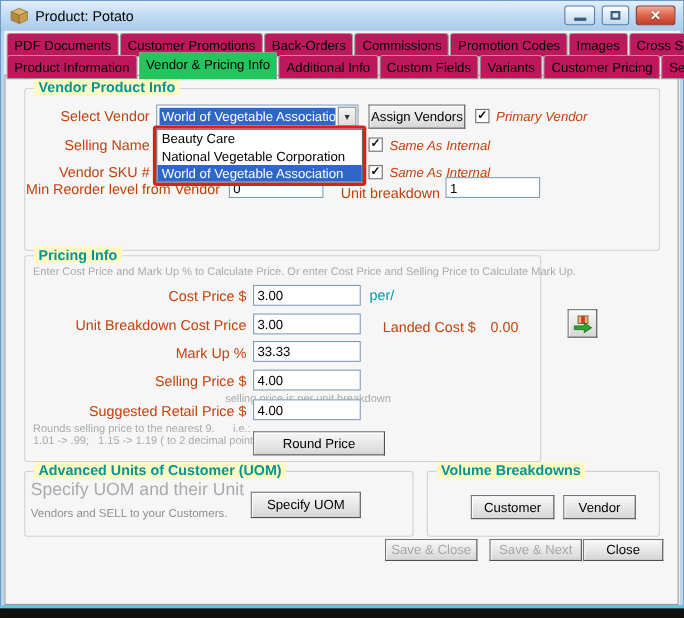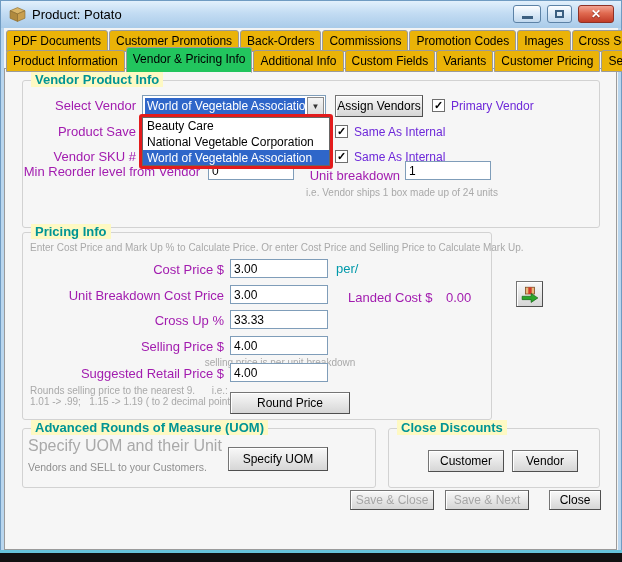--- a/index.html
+++ b/index.html
@@ -24,41 +24,41 @@
                font-size:12px;font-weight:bold;text-shadow:0 1px 1px #7c2317;}
   
   .dialog{position:absolute;left:4px;top:28px;width:614px;height:522px;background:#f3f4f4;}
   .page{position:absolute;left:0;top:40px;width:613px;height:482px;background:#f6f6f6;
         border:1px solid #9b9b9b;z-index:1;}
   
   .tabs{position:absolute;left:2px;white-space:nowrap;z-index:2;}
   .tabs.row1{top:2px;}
   .tabs.row2{top:21px;}
   .tab{display:inline-block;margin-right:1px;padding:3px 6px 3px;font-size:12px;color:#000;
-       background:#eab308;border:1px solid #9b9b9b;border-radius:3px 3px 0 0;cursor:pointer;}
+       background:#be185d;border:1px solid #9b9b9b;border-radius:3px 3px 0 0;cursor:pointer;}
   .tab.active{background:#22c55e;position:relative;top:-2px;z-index:3;
               padding-top:4px;padding-bottom:6px;border-bottom:1px solid #f6f6f6;}
   
   .group{position:absolute;border:1px solid #d2d2d2;border-radius:3px;z-index:2;}
   .group-title{position:absolute;top:-9px;left:8px;background:#fef9c3;padding:0 4px;
                color:#009494;font-weight:bold;font-size:13px;white-space:nowrap;}
-  .lbl{position:absolute;z-index:4;font-size:13px;color:#a21caf;white-space:nowrap;}
+  .lbl{position:absolute;z-index:4;font-size:13px;color:#c2410c;white-space:nowrap;}
   .lbl.r{text-align:right;}
   .hint{position:absolute;z-index:4;font-size:10px;color:#a9a9a9;white-space:pre;}
   .teal{color:#0099aa;}
   .tb{position:absolute;z-index:4;height:19px;background:#fff;border:1px solid #7f9db9;
       font-size:12px;padding:0 3px;color:#000;}
   .btn{position:absolute;z-index:4;background:linear-gradient(#f8f8f8,#e4e4e4 60%,#d6d6d6);
        border:1px solid #757575;border-right-color:#4f4f4f;border-bottom-color:#4f4f4f;
        box-shadow:inset 1px 1px 0 #fff;font-size:12px;color:#000;text-align:center;cursor:pointer;
        display:flex;align-items:center;justify-content:center;}
   .btn.disabled{color:#a6a6a6;cursor:default;}
   .cb{position:absolute;z-index:4;width:13px;height:13px;background:#fff;border:1px solid #6e6e6e;
       font-size:11px;font-weight:bold;line-height:11px;text-align:center;color:#000;cursor:pointer;}
-  .cb-lbl{position:absolute;z-index:4;font-size:12px;color:#6d28d9;white-space:nowrap;}
+  .cb-lbl{position:absolute;z-index:4;font-size:12px;color:#c2410c;white-space:nowrap;font-style:italic;}
   
   .combo{position:absolute;z-index:4;width:184px;height:22px;background:#fff;border:1px solid #7f9db9;cursor:pointer;}
   .combo-text{position:absolute;left:2px;top:2px;right:20px;bottom:2px;background:#2f66c9;color:#fff;
               font-size:12px;padding:1px 2px;white-space:nowrap;overflow:hidden;}
   .combo-arrow{position:absolute;right:1px;top:1px;width:17px;bottom:1px;
                background:linear-gradient(#f5f5f5,#dcdcdc);border:1px solid #8a8a8a;
                font-size:8px;color:#333;display:flex;align-items:center;justify-content:center;}
   
   .red-box{position:absolute;z-index:5;border:3px solid #e31b1c;border-radius:3px;background:#ec4899;}
   .ddlist{position:absolute;inset:0;border:1px solid #666;background:#fff;overflow:hidden;}
@@ -111,41 +111,40 @@
 
     <span class="lbl r" style="left:20px;top:70px;width:112px;">Select Vendor</span>
     <div class="combo" style="left:138px;top:67px;">
       <span class="combo-text">World of Vegetable Association</span>
       <span class="combo-arrow">▼</span>
     </div>
     <div class="btn" style="left:331px;top:67px;width:88px;height:22px;">Assign Vendors</div>
     <span class="cb" style="left:428px;top:71px;">✓</span>
     <span class="cb-lbl" style="left:447px;top:71px;">Primary Vendor</span>
 
-    <span class="lbl r" style="left:20px;top:96px;width:112px;">Product Save</span>
+    <span class="lbl r" style="left:20px;top:96px;width:112px;">Selling Name</span>
     <span class="cb" style="left:331px;top:97px;">✓</span>
     <span class="cb-lbl" style="left:350px;top:97px;">Same As Internal</span>
 
     <span class="lbl r" style="left:20px;top:121px;width:112px;">Vendor SKU #</span>
     <span class="cb" style="left:331px;top:122px;">✓</span>
     <span class="cb-lbl" style="left:350px;top:122px;">Same As Internal</span>
 
     <div class="red-box" style="left:135px;top:86px;width:194px;height:55px;">
       <div class="ddlist">
         <div class="dditem">Beauty Care</div>
         <div class="dditem">National Vegetable Corporation</div>
         <div class="dditem selected">World of Vegetable Association</div>
       </div>
     </div>
 
     <span class="lbl r" style="left:14px;top:136px;width:182px;">Min Reorder level from Vendor</span>
     <input class="tb" style="left: 204px; top: 133px; width: 86px;" value="0">
     <span class="lbl r" style="left:298px;top:140px;width:98px;">Unit breakdown</span>
     <input class="tb" style="left: 401px; top: 133px; width: 86px;" value="1">
-    <span class="hint" style="left:298px;top:159px;width:200px;text-align:center;">i.e. Vendor ships 1 box made up of 24 units</span>
 
     <div class="group" style="left:18px;top:204px;width:470px;height:188px;">
       <span class="group-title">Pricing Info</span>
     </div>
     <span class="hint" style="left:26px;top:214px;">Enter Cost Price and Mark Up % to Calculate Price. Or enter Cost Price and Selling Price to Calculate Mark Up.</span>
 
     <span class="lbl r" style="left:20px;top:234px;width:200px;">Cost Price $</span>
     <input class="tb" style="left: 226px; top: 231px; width: 98px;" value="3.00">
     <span class="lbl teal" style="left:332px;top:233px;">per/</span>
 
@@ -154,48 +153,48 @@
     <span class="lbl" style="left:344px;top:262px;">Landed Cost $</span>
     <span class="lbl" style="left:442px;top:262px;text-align:center;">0.00</span>
     <div class="btn" style="left:512px;top:253px;width:27px;height:26px;">
       <svg width="18" height="18" viewBox="0 0 16 16">
         <rect x="4" y="2" width="8" height="6" fill="#e8b87a" stroke="#7a4a1e" stroke-width="0.7"></rect>
         <rect x="6.5" y="2" width="3" height="6" fill="#cf3b2a"></rect>
         <path d="M1 10 L9 10 L9 7.5 L15 11.5 L9 15.5 L9 13 L1 13 Z" fill="#2aa62a" stroke="#136313" stroke-width="0.6"></path>
       </svg>
     </div>
 
-    <span class="lbl r" style="left:20px;top:285px;width:200px;">Cross Up %</span>
+    <span class="lbl r" style="left:20px;top:285px;width:200px;">Mark Up %</span>
     <input class="tb" style="left: 226px; top: 282px; width: 98px;" value="33.33">
 
     <span class="lbl r" style="left:20px;top:311px;width:200px;">Selling Price $</span>
     <input class="tb" style="left: 226px; top: 308px; width: 98px;" value="4.00">
     <span class="hint" style="left:196px;top:329px;width:160px;text-align:center;">selling price is per unit breakdown</span>
 
     <span class="lbl r" style="left:20px;top:338px;width:200px;">Suggested Retail Price $</span>
     <input class="tb" style="left: 226px; top: 335px; width: 98px;" value="4.00">
 
     <span class="hint" style="left:26px;top:357px;">Rounds selling price to the nearest 9.      i.e.:</span>
     <span class="hint" style="left:26px;top:368px;">1.01 -&gt; .99;   1.15 -&gt; 1.19 ( to 2 decimal points)</span>
     <div class="btn" style="left:226px;top:364px;width:120px;height:22px;">Round Price</div>
 
     <div class="group" style="left:18px;top:400px;width:354px;height:60px;">
-      <span class="group-title">Advanced Rounds of Measure (UOM)</span>
+      <span class="group-title">Advanced Units of Customer (UOM)</span>
     </div>
     <span class="hint" style="left:24px;top:409px;font-size:16px;">Specify UOM and their Unit</span>
     <span class="hint" style="left:24px;top:433px;font-size:10.5px;color:#8f8f8f;">Vendors and SELL to your Customers.</span>
     <div class="btn" style="left:224px;top:419px;width:100px;height:24px;">Specify UOM</div>
 
     <div class="group" style="left:384px;top:400px;width:212px;height:60px;">
-      <span class="group-title">Close Discounts</span>
+      <span class="group-title">Volume Breakdowns</span>
     </div>
     <div class="btn" style="left:424px;top:422px;width:76px;height:22px;">Customer</div>
     <div class="btn" style="left:508px;top:422px;width:66px;height:22px;">Vendor</div>
 
     <div class="btn disabled" style="left:346px;top:462px;width:84px;height:20px;">Save &amp; Close</div>
     <div class="btn disabled" style="left:441px;top:462px;width:84px;height:20px;">Save &amp; Next</div>
-    <div class="btn" style="left:545px;top:462px;width:52px;height:20px;">Close</div>
+    <div class="btn" style="left:526px;top:462px;width:73px;height:20px;">Close</div>
 
   </div>
 
   <div class="bottom-line"></div>
   <div class="bottom-dark"></div>
 </div>
 
 </body></html>

